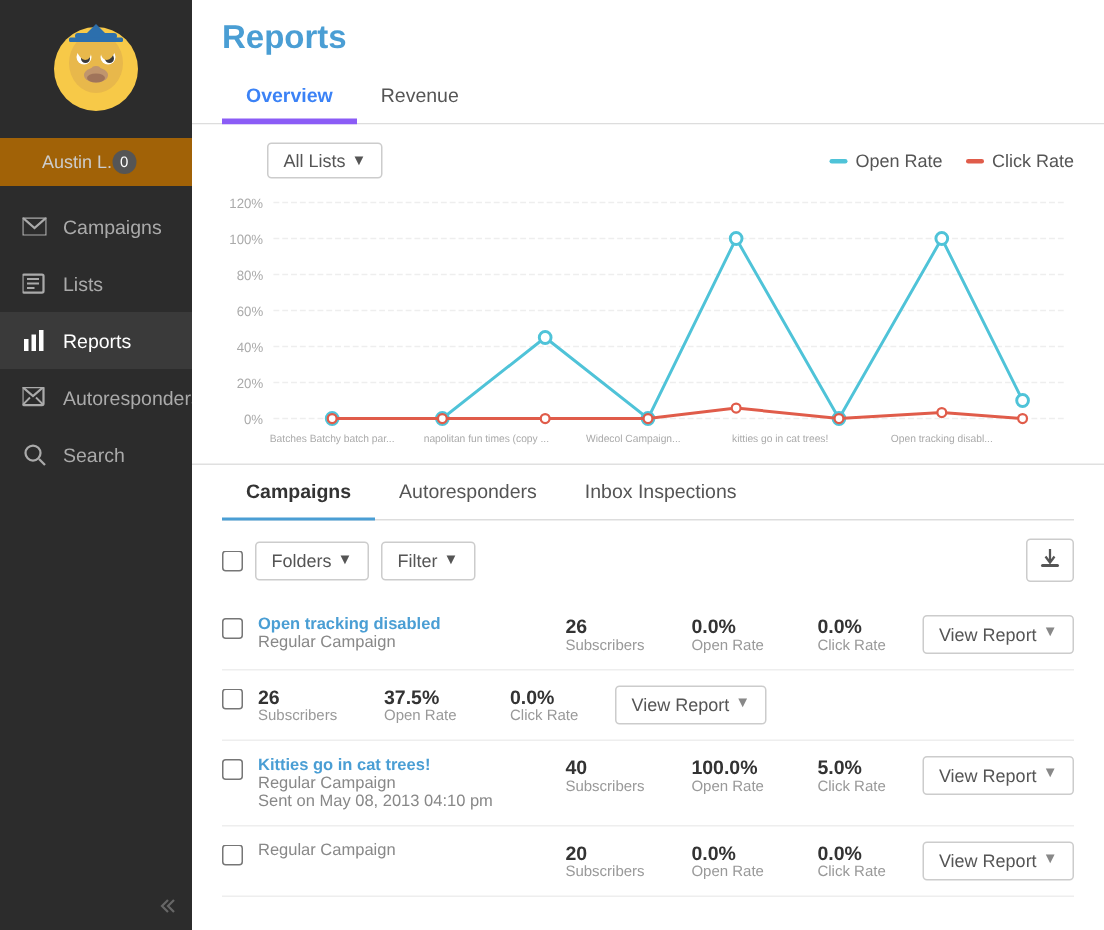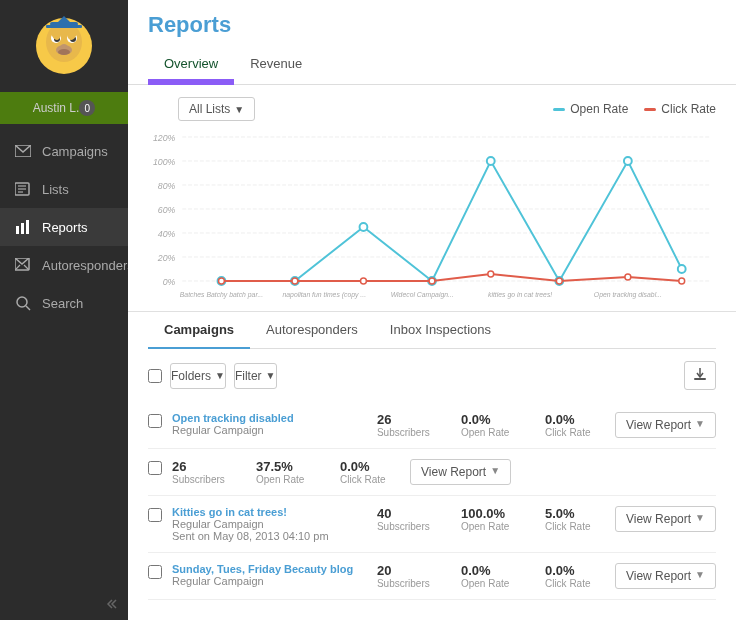--- a/index.html
+++ b/index.html
@@ -21,23 +21,23 @@
       padding: 16px 0;
       background: #2c2c2c;
     }
     .chimp-head {
       width: 60px;
       height: 60px;
     }
     .sidebar-user {
       display: flex;
       align-items: center;
-      justify-content: center;
+      justify-content: flex-start;
       padding: 8px 28px;
-      background: #4d7c0f;
+      background: #a16207;
       color: #ccc;
       font-size: 12px;
     }
     .sidebar-user-badge {
       background: #555;
       color: #fff;
       border-radius: 50%;
       width: 16px;
       height: 16px;
       display: flex;
@@ -103,23 +103,23 @@
     }
     .tab {
       padding: 8px 16px;
       cursor: pointer;
       font-size: 13px;
       color: #555;
       border-bottom: 2px solid transparent;
       margin-bottom: -1px;
     }
     .tab.active {
-      color: #14532d;
-      border-bottom: 6px solid #8b5cf6;
-      font-weight: normal;
+      color: #3b82f6;
+      border-bottom: 4px solid #8b5cf6;
+      font-weight: bold;
     }
 
     
     .chart-section {
       background: #fff;
       padding: 12px 20px;
       border-bottom: 1px solid #e0e0e0;
     }
     .chart-controls {
       display: flex;
@@ -154,21 +154,20 @@
     }
     .legend-dot {
       width: 12px;
       height: 3px;
       border-radius: 2px;
     }
     .chart-container {
       width: 100%;
       height: 170px;
       position: relative;
-      font-style: italic;
     }
 
     
     .bottom-section {
       background: #fff;
       flex: 1;
       padding: 0 20px;
     }
     .sub-tabs {
       display: flex;
@@ -191,21 +190,21 @@
     .toolbar {
       display: flex;
       align-items: center;
       gap: 8px;
       margin-bottom: 12px;
     }
     .toolbar-btn {
       background: #fff;
       border: 1px solid #ccc;
       border-radius: 3px;
-      padding: 5px 0;
+      padding: 5px 10px;
       font-size: 12px;
       cursor: pointer;
       color: #555;
       display: flex;
       align-items: center;
       gap: 4px;
     }
     .toolbar-right {
       margin-left: auto;
     }
@@ -548,21 +547,20 @@
       </div>
     </div>
     <button class="view-report-btn">
       <span>View Report</span>
       <span class="chevron-down">▼</span>
     </button>
   </div>
         <div class="campaign-row">
     <input type="checkbox" class="campaign-checkbox" style="">
     <div class="campaign-info">
-      <div class="campaign-name">Sunday, Tues, Friday Becauty blog</div>
       <div class="campaign-type">Regular Campaign</div>
       <div class="campaign-date"></div>
     </div>
     <div class="campaign-stats">
       <div class="stat">
         <div class="stat-value">20</div>
         <div class="stat-label">Subscribers</div>
       </div>
       <div class="stat">
         <div class="stat-value">0.0%</div>

